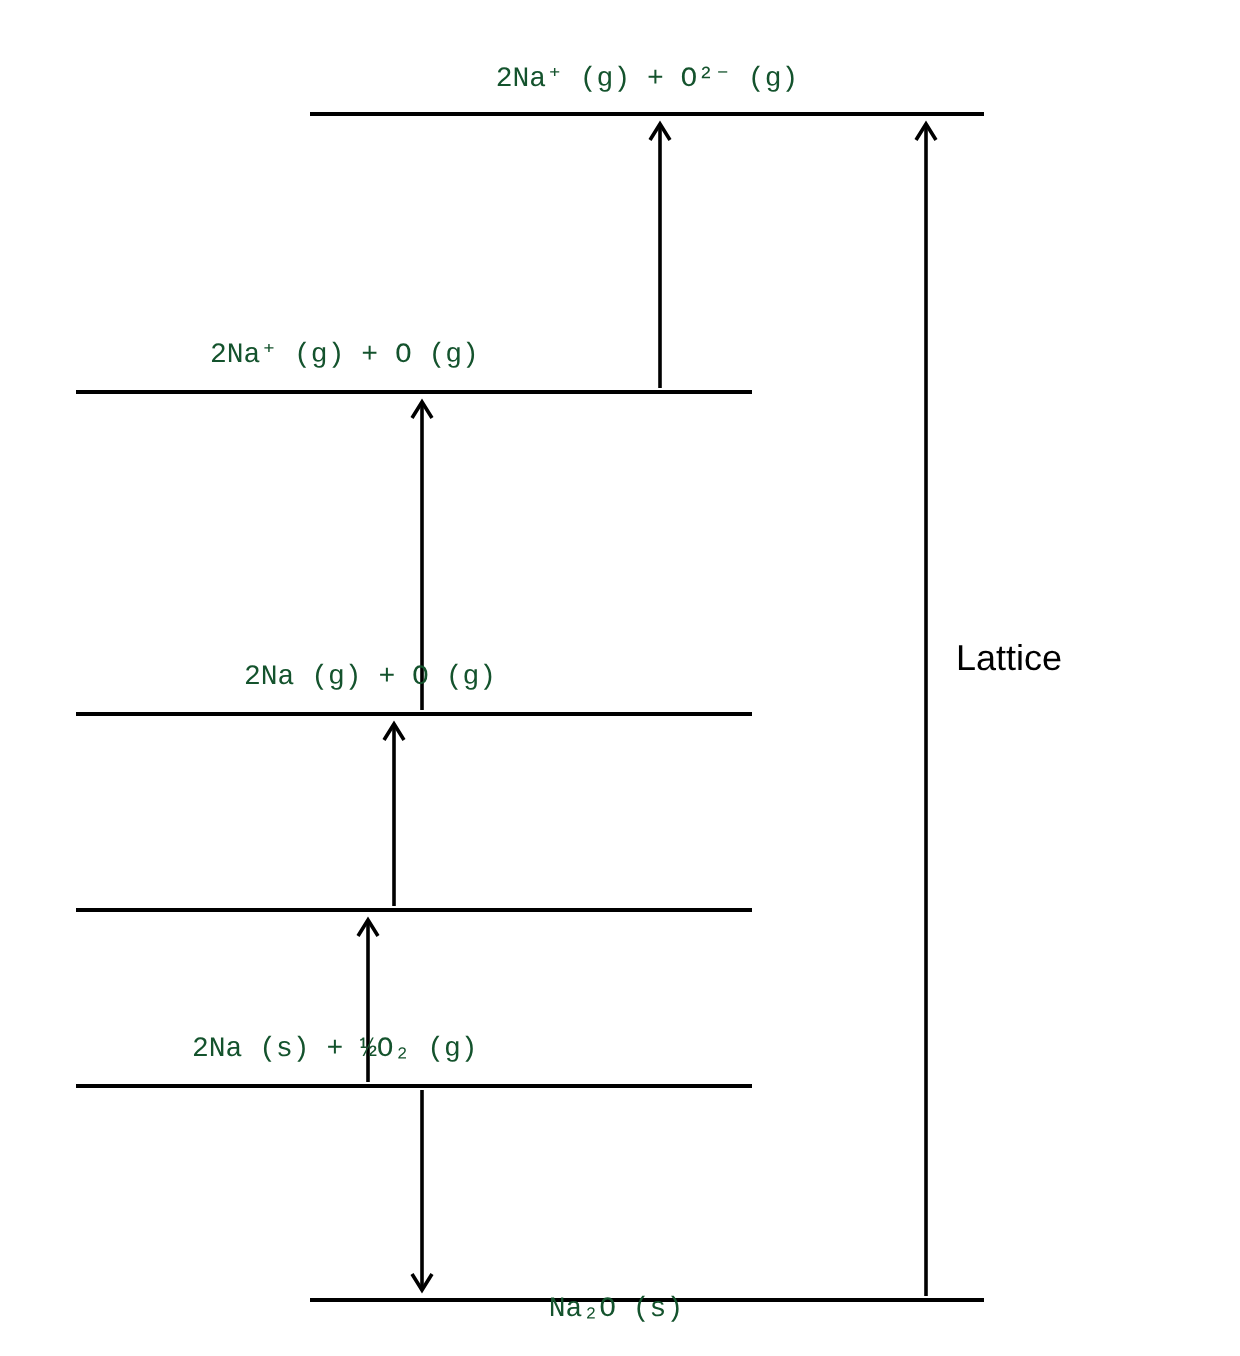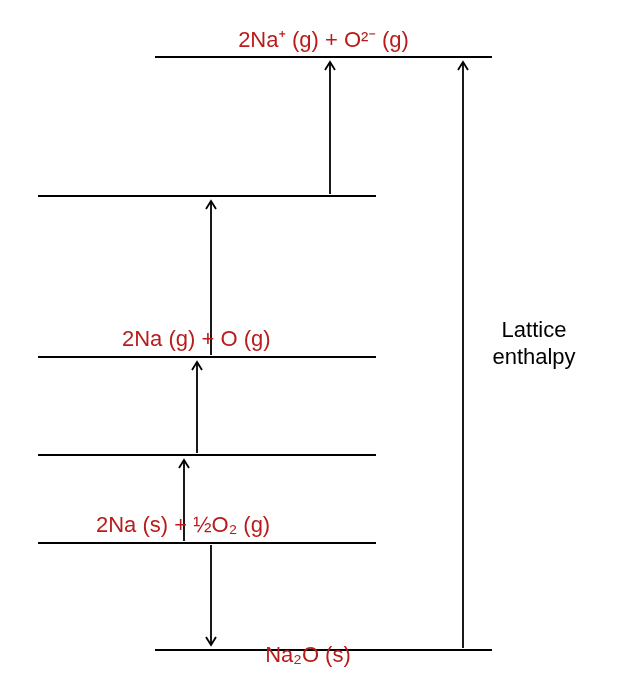--- a/index.html
+++ b/index.html
@@ -15,35 +15,36 @@
   }
 
   svg.layer {
     position: absolute;
     left: 0; top: 0;
     width: 620px; height: 678px;
   }
 
   .lvl-label {
     position: absolute;
-    font-size: 22px;
+    font-size: 14px;
     line-height: 26px;
     white-space: nowrap;
-    color: #b91c1c;
+    color: #14532d;
+    font-family: Liberation Mono, monospace;
   }
   .centered { text-align: center; }
 
   .lattice-label {
     position: absolute;
     left: 478px;
     top: 316px;
     width: 112px;
-    font-size: 22px;
+    font-size: 18px;
     line-height: 27px;
-    text-align: center;
+    text-align: left;
     color: #000000;
   }
 </style>
 </head>
 <body>
 
 <div class="stage">
 
   <svg class="layer" viewBox="0 0 620 678" xmlns="http://www.w3.org/2000/svg">
     <defs>
@@ -62,26 +63,26 @@
     <line x1="184" y1="541" x2="184" y2="460" stroke="#000000" stroke-width="1.8" marker-end="url(#ah)"></line>
     <line x1="197" y1="453" x2="197" y2="362" stroke="#000000" stroke-width="1.8" marker-end="url(#ah)"></line>
     <line x1="211" y1="355" x2="211" y2="201" stroke="#000000" stroke-width="1.8" marker-end="url(#ah)"></line>
     <line x1="330" y1="194" x2="330" y2="62" stroke="#000000" stroke-width="1.8" marker-end="url(#ah)"></line>
     <line x1="211" y1="545" x2="211" y2="645" stroke="#000000" stroke-width="1.8" marker-end="url(#ah)"></line>
     <line x1="463" y1="648" x2="463" y2="62" stroke="#000000" stroke-width="1.8" marker-end="url(#ah)"></line>
   </svg>
 
   <div class="lvl-label centered" style="left:155px; top:27px; width:337px;">2Na⁺ (g) + O²⁻ (g)</div>
 
+  <div class="lvl-label" style="left:105px; top:165px;">2Na⁺ (g) + O (g)</div>
 
   <div class="lvl-label" style="left:122px; top:326px;">2Na (g) + O (g)</div>
 
 
   <div class="lvl-label" style="left:96px; top:512px;">2Na (s) + ½O₂ (g)</div>
 
   <div class="lvl-label centered" style="left:238px; top:642px; width:140px;">Na₂O (s)</div>
 
   <div class="lattice-label">
     <span>Lattice</span><br>
-    <span>enthalpy</span>
   </div>
 
 </div>
 
 </body></html>

